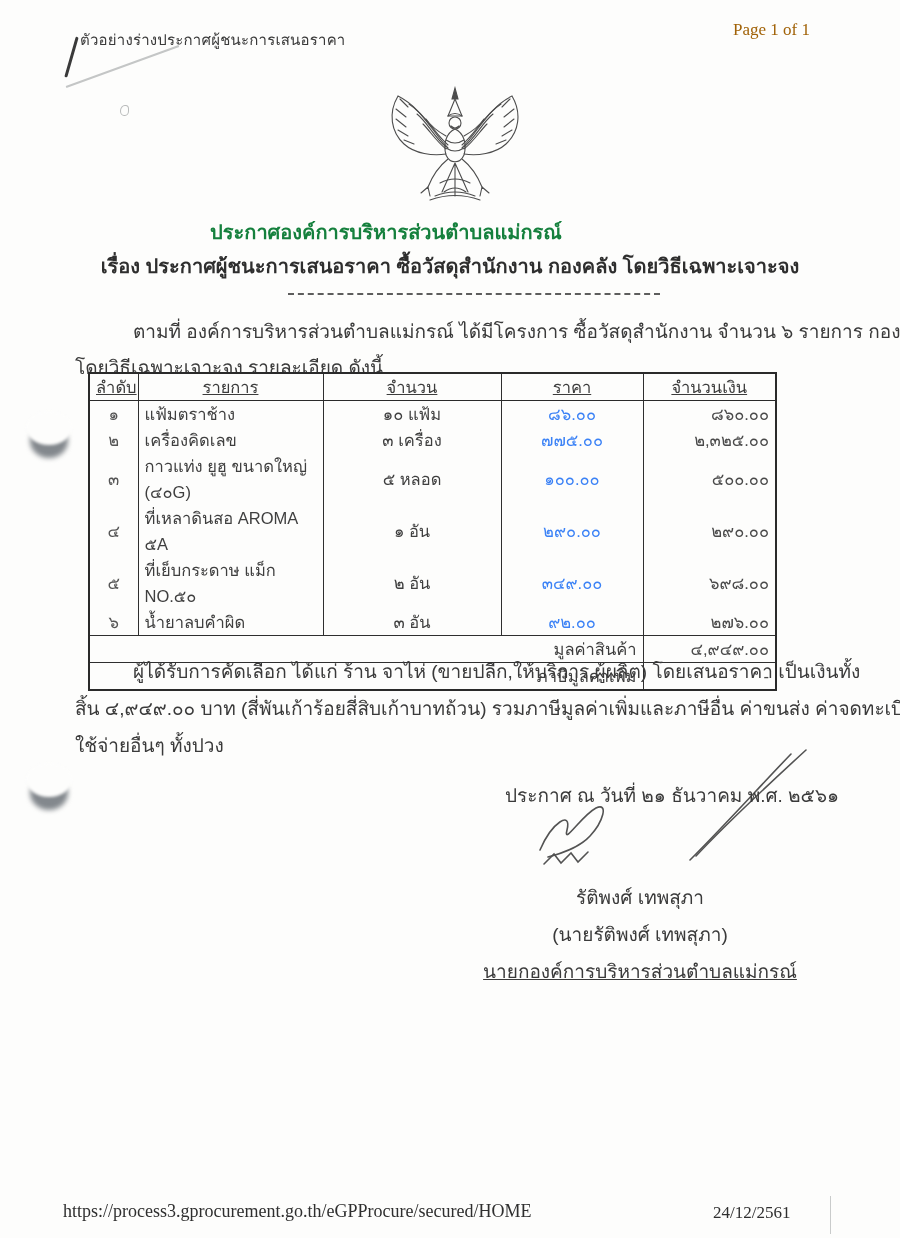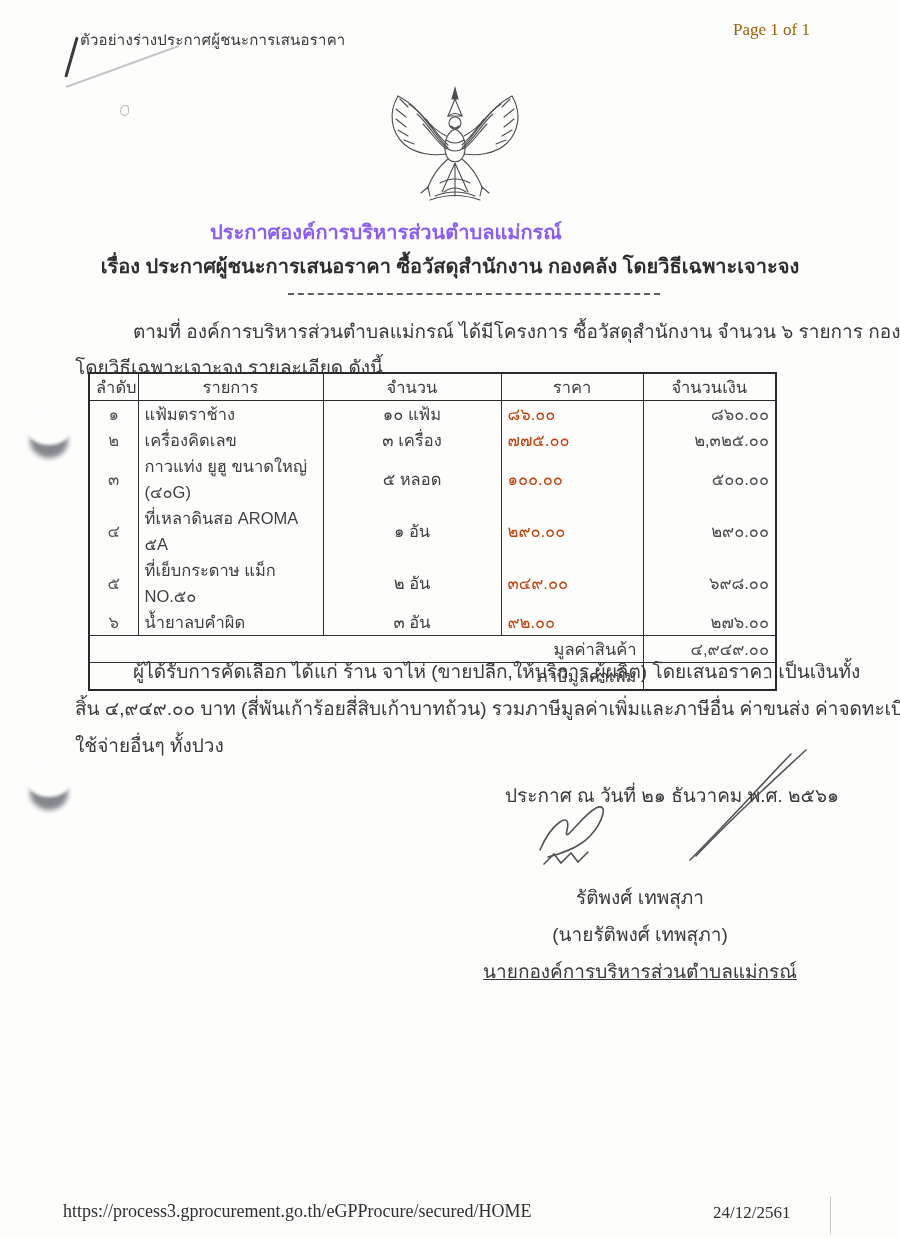--- a/index.html
+++ b/index.html
@@ -26,48 +26,48 @@
   .punch{width:38px;height:34px;}
   .punch .shade{position:absolute;inset:0;border-radius:50%;background:#83888d;filter:blur(2.5px);}
   .punch .cover{position:absolute;left:-4px;right:-4px;top:-13px;height:34px;border-radius:50%;background:#fdfdfc;filter:blur(1.5px);}
   .punch1{left:30px;top:424px;}
   .punch2{left:30px;top:776px;}
 
   
   .emblem{left:378px;top:86px;width:154px;height:122px;}
 
   
-  .title-line{left:0;top:216px;width:772px;text-align:center;font-size:20px;font-weight:bold;color:#8b5cf6;}
+  .title-line{left:0;top:216px;width:772px;text-align:center;font-size:20px;font-weight:bold;color:#15803d;}
   .subject-line{left:0;top:250px;width:900px;text-align:center;font-size:20px;font-weight:bold;color:#2e2e2e;}
   .dash-sep{left:288px;top:293px;width:372px;height:0;border-top:2.5px dashed #5d5d5d;}
 
   
   .para{font-size:19px;color:#3a3a3a;line-height:36px;}
   .intro-l1{left:133px;top:314px;}
   .intro-l2{left:75px;top:350px;}
   .body-l1{left:133px;top:654px;}
   .body-l2{left:75px;top:691px;}
   .body-l3{left:75px;top:728px;}
 
   
   .doc-table{left:88px;top:372px;border-collapse:collapse;table-layout:fixed;width:687px;
     font-size:16.5px;color:#3f3f3f;}
   .doc-table th,.doc-table td{padding:0 6px;height:24.5px;overflow:hidden;font-weight:normal;}
   .doc-table{border:2px solid #2a2a2a;}
-  .doc-table thead th{border-bottom:1.8px solid #2a2a2a;text-align:center;color:#3c3c3c;}
+  .doc-table thead th{border-bottom:1.8px solid #2a2a2a;text-align:center;color:#3c3c3c;text-decoration:underline;}
   .doc-table .v{border-left:1.4px solid #2f2f2f;}
   .col-no{width:49px;}
   .col-item{width:185px;}
   .col-qty{width:178px;}
   .col-price{width:142px;}
   .col-amt{width:133px;}
   .cell-no{text-align:center;color:#555;}
   .cell-item{text-align:left;padding-left:13px;}
   .cell-qty{text-align:center;}
-  .cell-price{text-align:left;color:#c2410c;}
+  .cell-price{text-align:center;color:#3b82f6;}
   .cell-amt{text-align:right;padding-right:42px;color:#4a4a4a;margin-left:12px;}
   .sum-row td{border-top:1.6px solid #2f2f2f;}
   .sum-label{text-align:right;padding-right:12px;color:#3c3c3c;}
 
   
   .date-line{left:505px;top:780px;font-size:19px;color:#3a3a3a;}
   .sig-svg{left:440px;top:738px;width:400px;height:152px;}
   .sign-block{left:460px;top:0;width:360px;text-align:center;font-size:19px;color:#3a3a3a;}
   .sign-name{top:882px;}
   .sign-paren{top:919px;}

